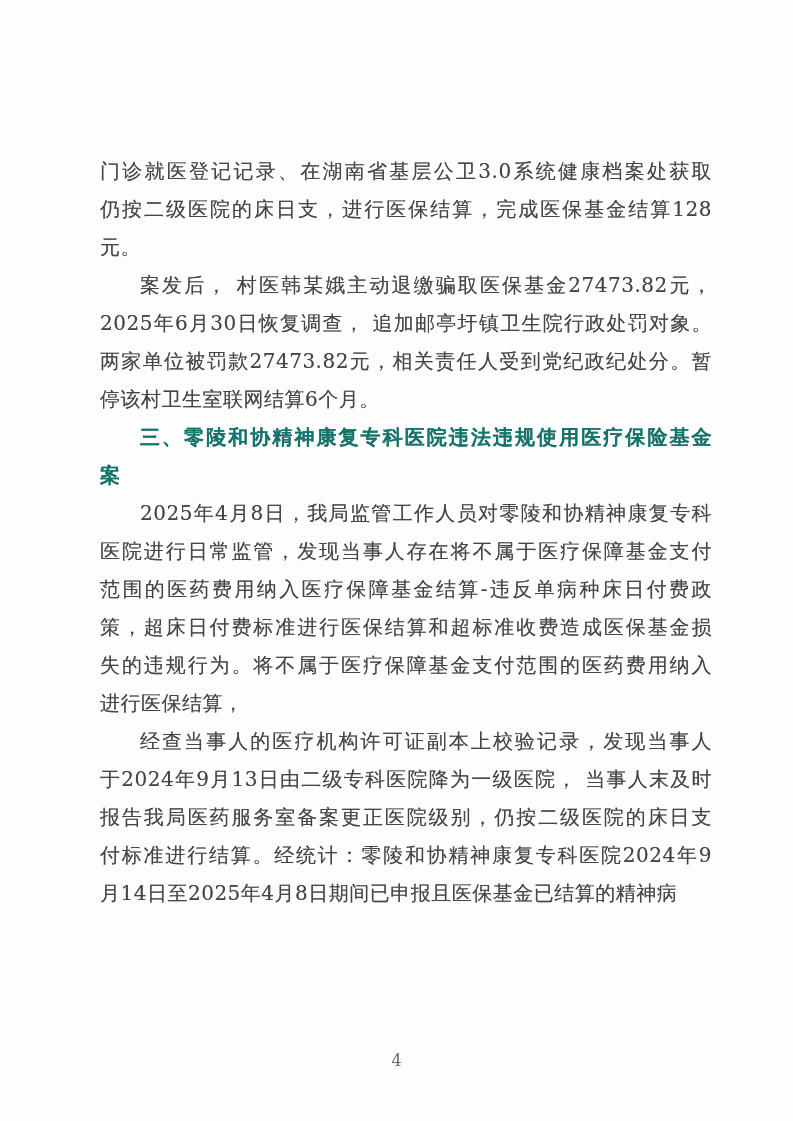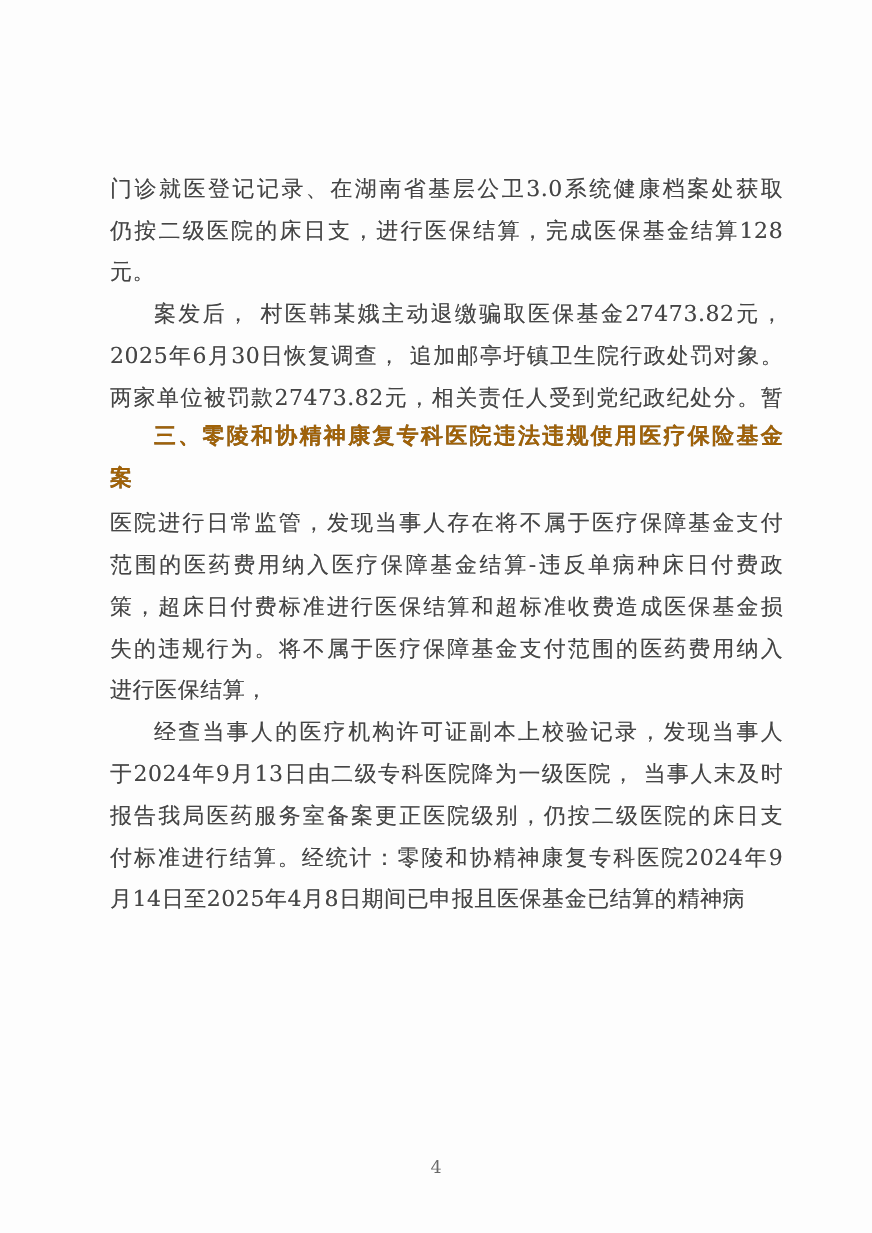--- a/index.html
+++ b/index.html
@@ -33,23 +33,23 @@
     
     text-shadow: 0 0 0.6px rgba(80,80,80,0.55);
   }
   .line.no-stretch {
     text-align-last: left;
   }
   .line.indent {
     text-indent: 2em;
   }
   .paragraph.heading .line {
-    font-family: Liberation Mono, monospace;
+    font-family: Liberation Serif, serif;
     font-weight: 700;
-    color: #a16207;
+    color: #0f766e;
     letter-spacing: 0.5px;
     text-shadow: 0 0 0.5px rgba(40,40,40,0.6);
   }
   .page-footer {
     position: absolute;
     left: 0;
     top: 1046px;
     width: 100%;
     text-align: center;
     font-size: 16px;
@@ -65,26 +65,28 @@
   <div class="doc-body">
       <div class="paragraph body">
         <div class="line">门诊就医登记记录、在湖南省基层公卫3.0系统健康档案处获取</div>
         <div class="line">仍按二级医院的床日支，进行医保结算，完成医保基金结算128</div>
         <div class="line no-stretch">元。</div>
       </div>
       <div class="paragraph body">
         <div class="line indent">案发后， 村医韩某娥主动退缴骗取医保基金27473.82元，</div>
         <div class="line">2025年6月30日恢复调查， 追加邮亭圩镇卫生院行政处罚对象。</div>
         <div class="line">两家单位被罚款27473.82元，相关责任人受到党纪政纪处分。暂</div>
+        <div class="line no-stretch">停该村卫生室联网结算6个月。</div>
       </div>
       <div class="paragraph heading">
         <div class="line indent">三、零陵和协精神康复专科医院违法违规使用医疗保险基金</div>
         <div class="line no-stretch">案</div>
       </div>
       <div class="paragraph body">
+        <div class="line indent">2025年4月8日，我局监管工作人员对零陵和协精神康复专科</div>
         <div class="line">医院进行日常监管，发现当事人存在将不属于医疗保障基金支付</div>
         <div class="line">范围的医药费用纳入医疗保障基金结算-违反单病种床日付费政</div>
         <div class="line">策，超床日付费标准进行医保结算和超标准收费造成医保基金损</div>
         <div class="line">失的违规行为。将不属于医疗保障基金支付范围的医药费用纳入</div>
         <div class="line no-stretch">进行医保结算，</div>
       </div>
       <div class="paragraph body">
         <div class="line indent">经查当事人的医疗机构许可证副本上校验记录，发现当事人</div>
         <div class="line">于2024年9月13日由二级专科医院降为一级医院， 当事人末及时</div>
         <div class="line">报告我局医药服务室备案更正医院级别，仍按二级医院的床日支</div>

